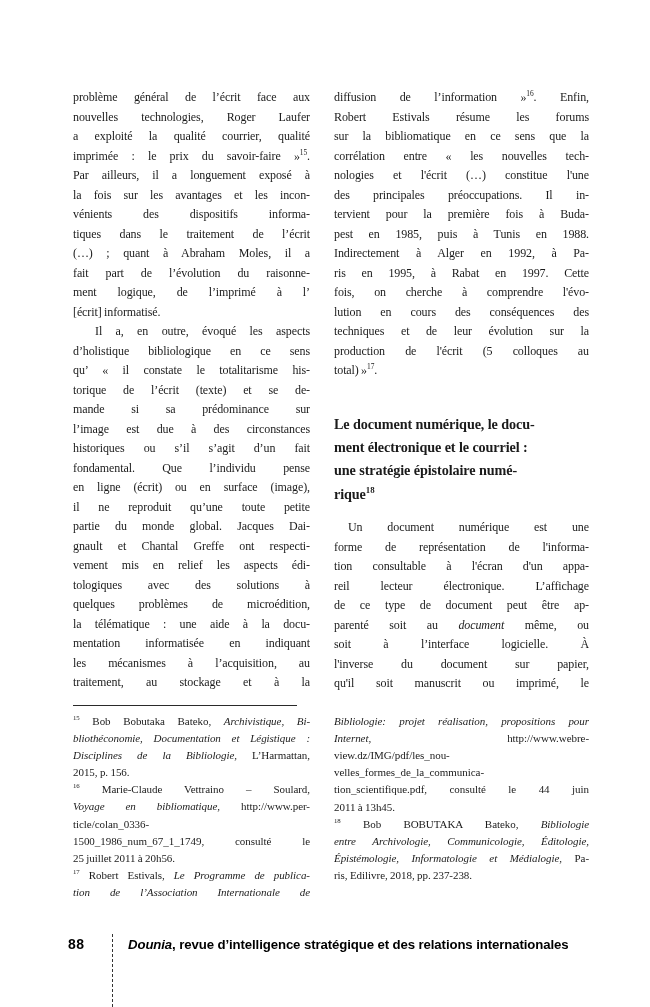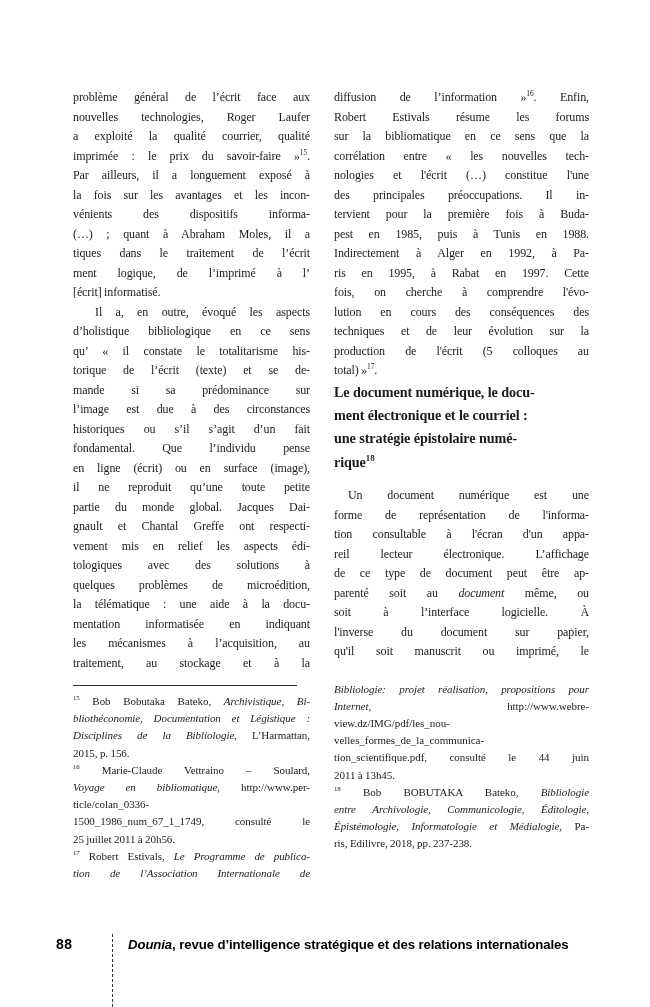--- a/index.html
+++ b/index.html
@@ -17,41 +17,41 @@
     overflow:hidden;white-space:normal;
   }
   .para .line{
     font-size:12px;line-height:19.5px;height:19.5px;
     letter-spacing:-0.1px;word-spacing:-0.5px;
   }
   .heading .line{
     font-weight:700;font-size:14.2px;line-height:23.4px;height:23.4px;
     text-align:left;text-align-last:left;letter-spacing:-0.1px;
   }
-  .heading{margin-bottom:12px;}
+  .heading{margin-top:32px;margin-bottom:12px;}
   .line.nj{text-align:center;text-align-last:left;}
   .line.ind{text-indent:22px;}
   .col-right .line.ind{text-indent:14px;}
   .it{font-style:italic;}
   sup{font-size:62%;vertical-align:super;line-height:0;}
   .fn-rule{
     border:none;border-top:1px solid #2a2a2a;width:224px;
     margin:12px 0 7px 0;height:0;
   }
   .fn-block{margin-top:0;}
   .col-right .fn-block{margin-top:19px;}
   .fn-block .line{
     font-size:11px;line-height:17.2px;height:17.2px;
     letter-spacing:-0.05px;word-spacing:-0.3px;
   }
   .footer{
     position:absolute;left:0;top:936px;width:650px;height:24px;
     font-family:"Liberation Sans",sans-serif;font-weight:700;color:#000;
   }
-  .pagenum{position:absolute;left:56px;top:0;font-size:14px;letter-spacing:0.5px;}
+  .pagenum{position:absolute;left:68px;top:0;font-size:14px;letter-spacing:0.5px;}
   .footer-divider{
     position:absolute;left:112px;top:-2px;height:73px;width:0;
     border-left:1.5px dashed #333;
   }
   .footer-title{
     position:absolute;left:128px;top:1px;width:510px;font-size:13.2px;
     letter-spacing:-0.1px;
   }
   .journal{font-style:italic;}
 </style>
@@ -62,22 +62,23 @@
   <div class="content">
     <div class="col col-left">
         <div class="block para">
           <div class="line"><span>problème général de l’écrit face aux</span></div>
           <div class="line"><span>nouvelles technologies, Roger Laufer</span></div>
           <div class="line"><span>a exploité la qualité courrier, qualité</span></div>
           <div class="line"><span>imprimée : le prix du savoir-faire »</span><sup>15</sup><span>.</span></div>
           <div class="line"><span>Par ailleurs, il a longuement exposé à</span></div>
           <div class="line"><span>la fois sur les avantages et les incon-</span></div>
           <div class="line"><span>vénients des dispositifs informa-</span></div>
+          <div class="line"><span>tiques dans le traitement de l’écrit</span></div>
           <div class="line"><span>(…) ; quant à Abraham Moles, il a</span></div>
-          <div class="line"><span>tiques dans le traitement de l’écrit</span></div>
+          <div class="line"><span>fait part de l’évolution du raisonne-</span></div>
           <div class="line"><span>ment logique, de l’imprimé à l’</span></div>
           <div class="line nj"><span>[écrit] informatisé.</span></div>
         </div>
         <div class="block para">
           <div class="line ind"><span>Il a, en outre, évoqué les aspects</span></div>
           <div class="line"><span>d’holistique bibliologique en ce sens</span></div>
           <div class="line"><span>qu’ « il constate le totalitarisme his-</span></div>
           <div class="line"><span>torique de l’écrit (texte) et se de-</span></div>
           <div class="line"><span>mande si sa prédominance sur</span></div>
           <div class="line"><span>l’image est due à des circonstances</span></div>

